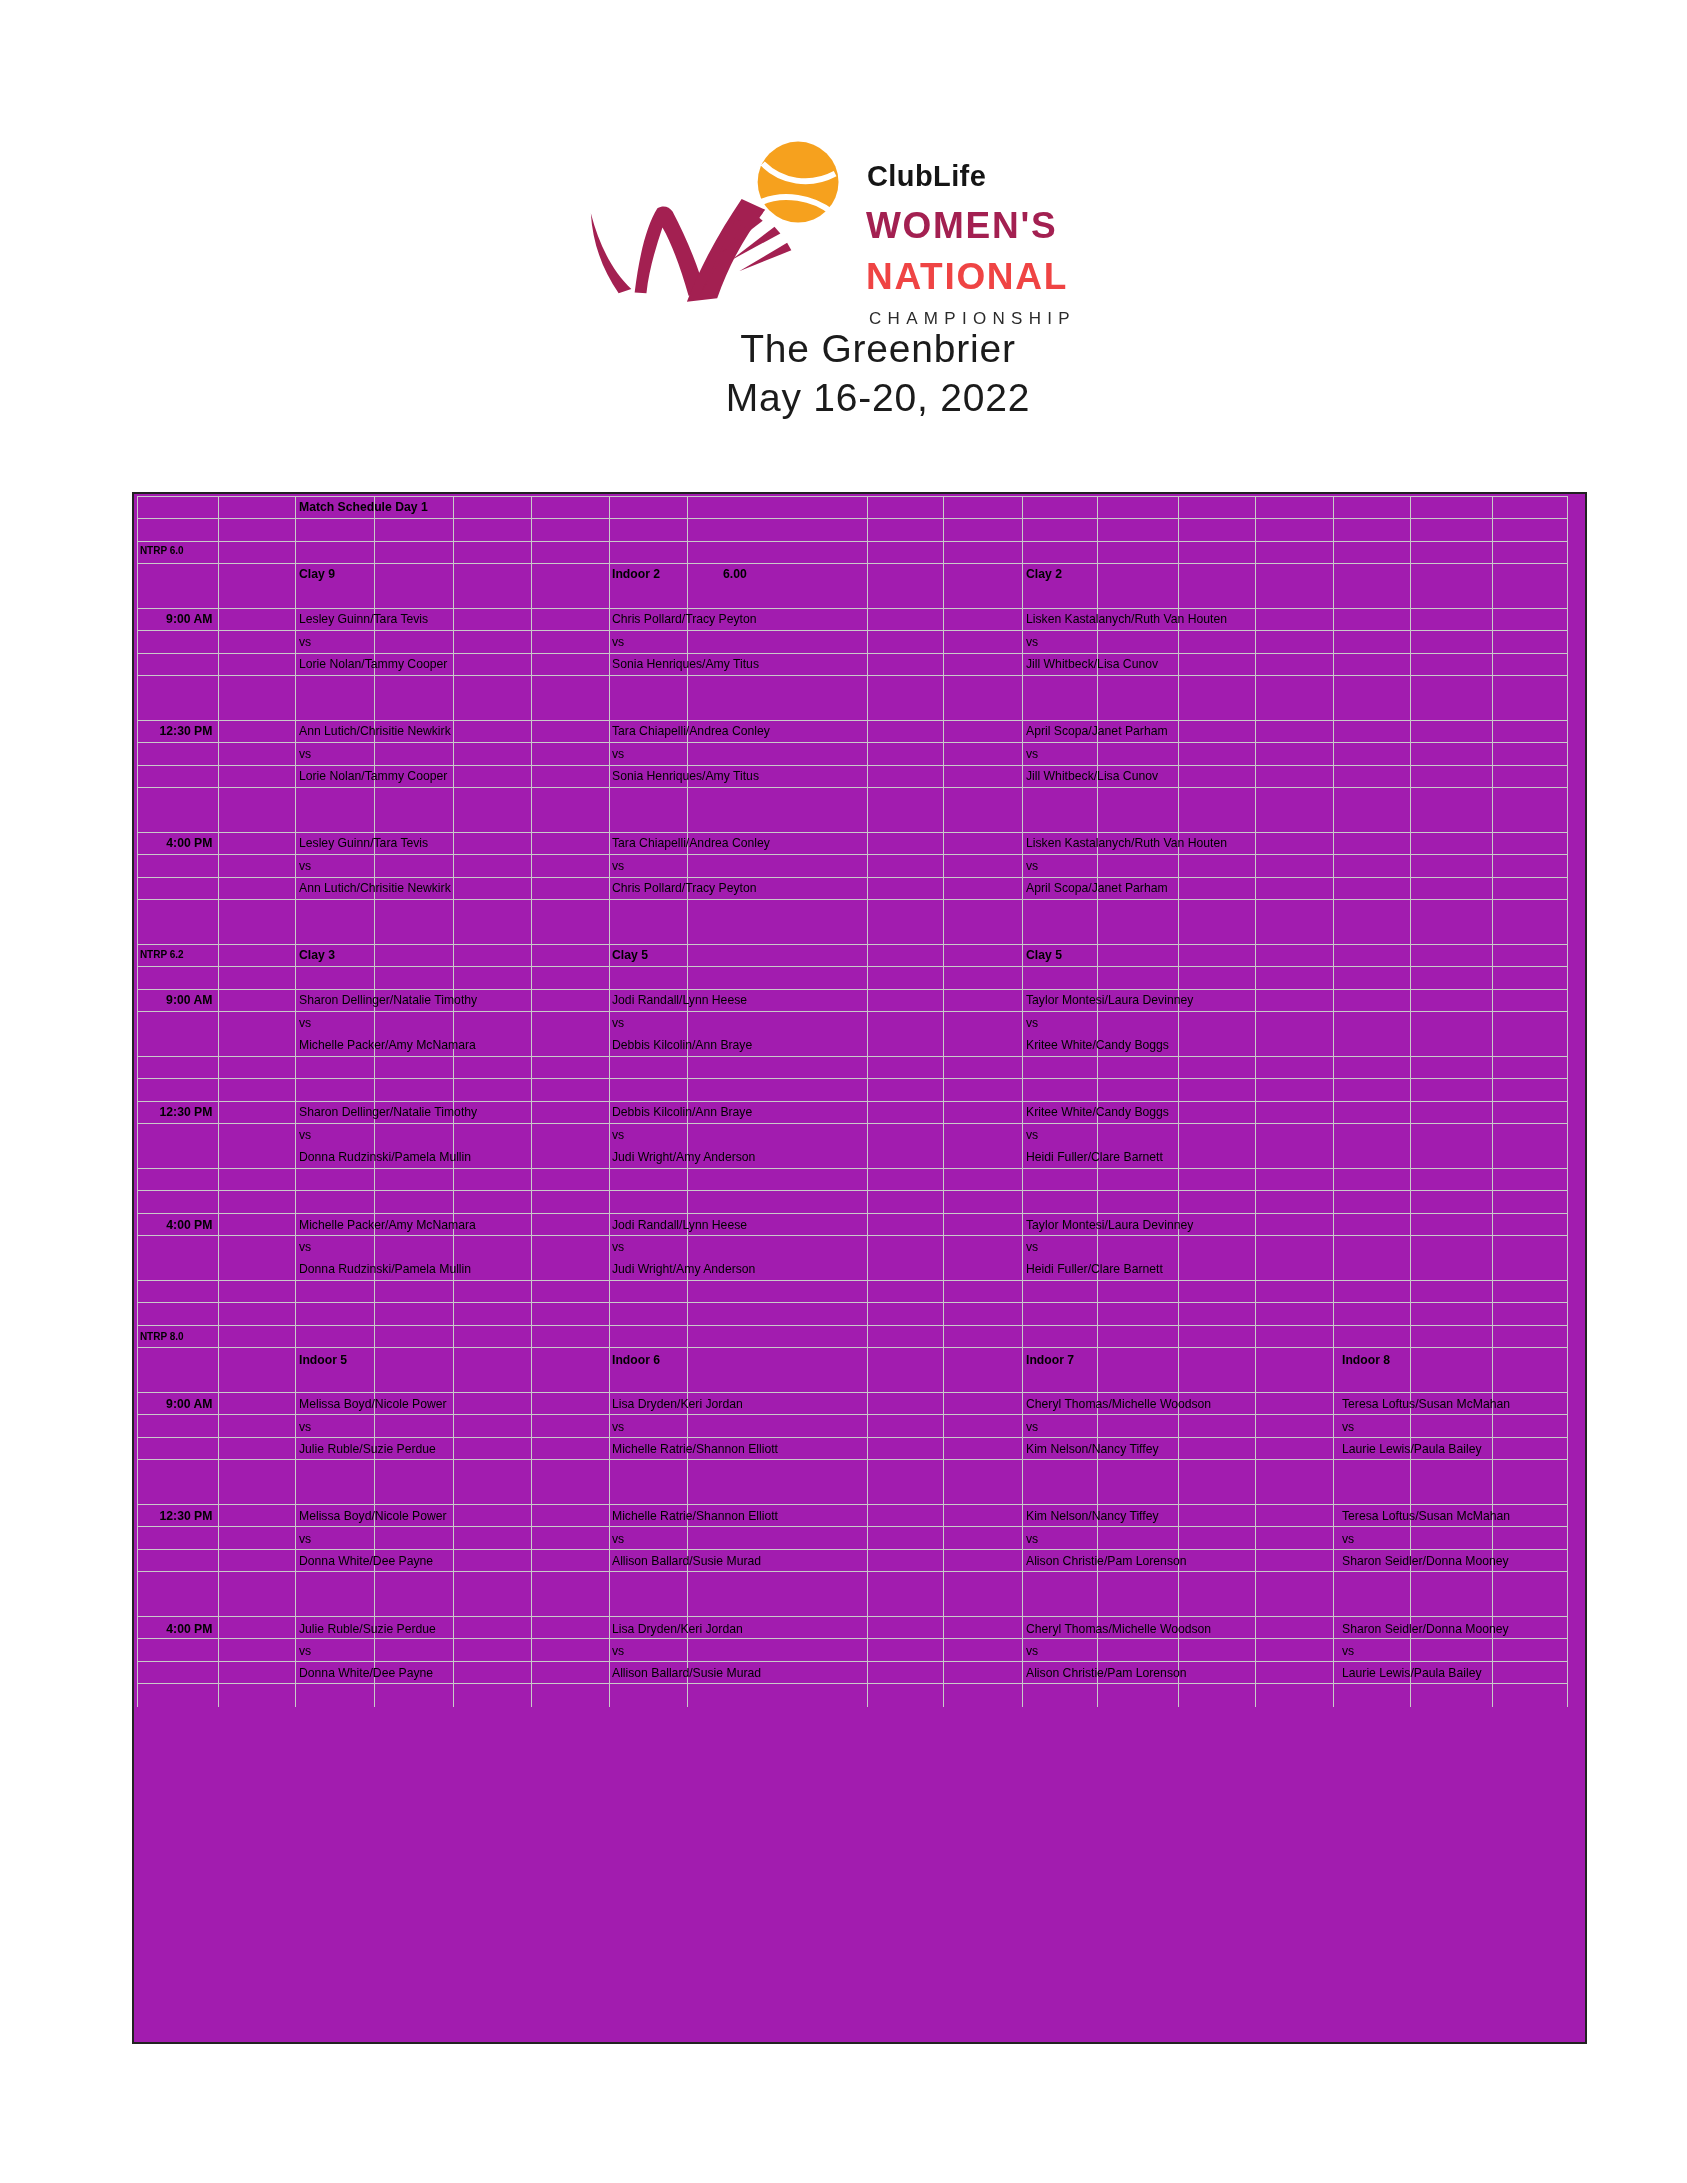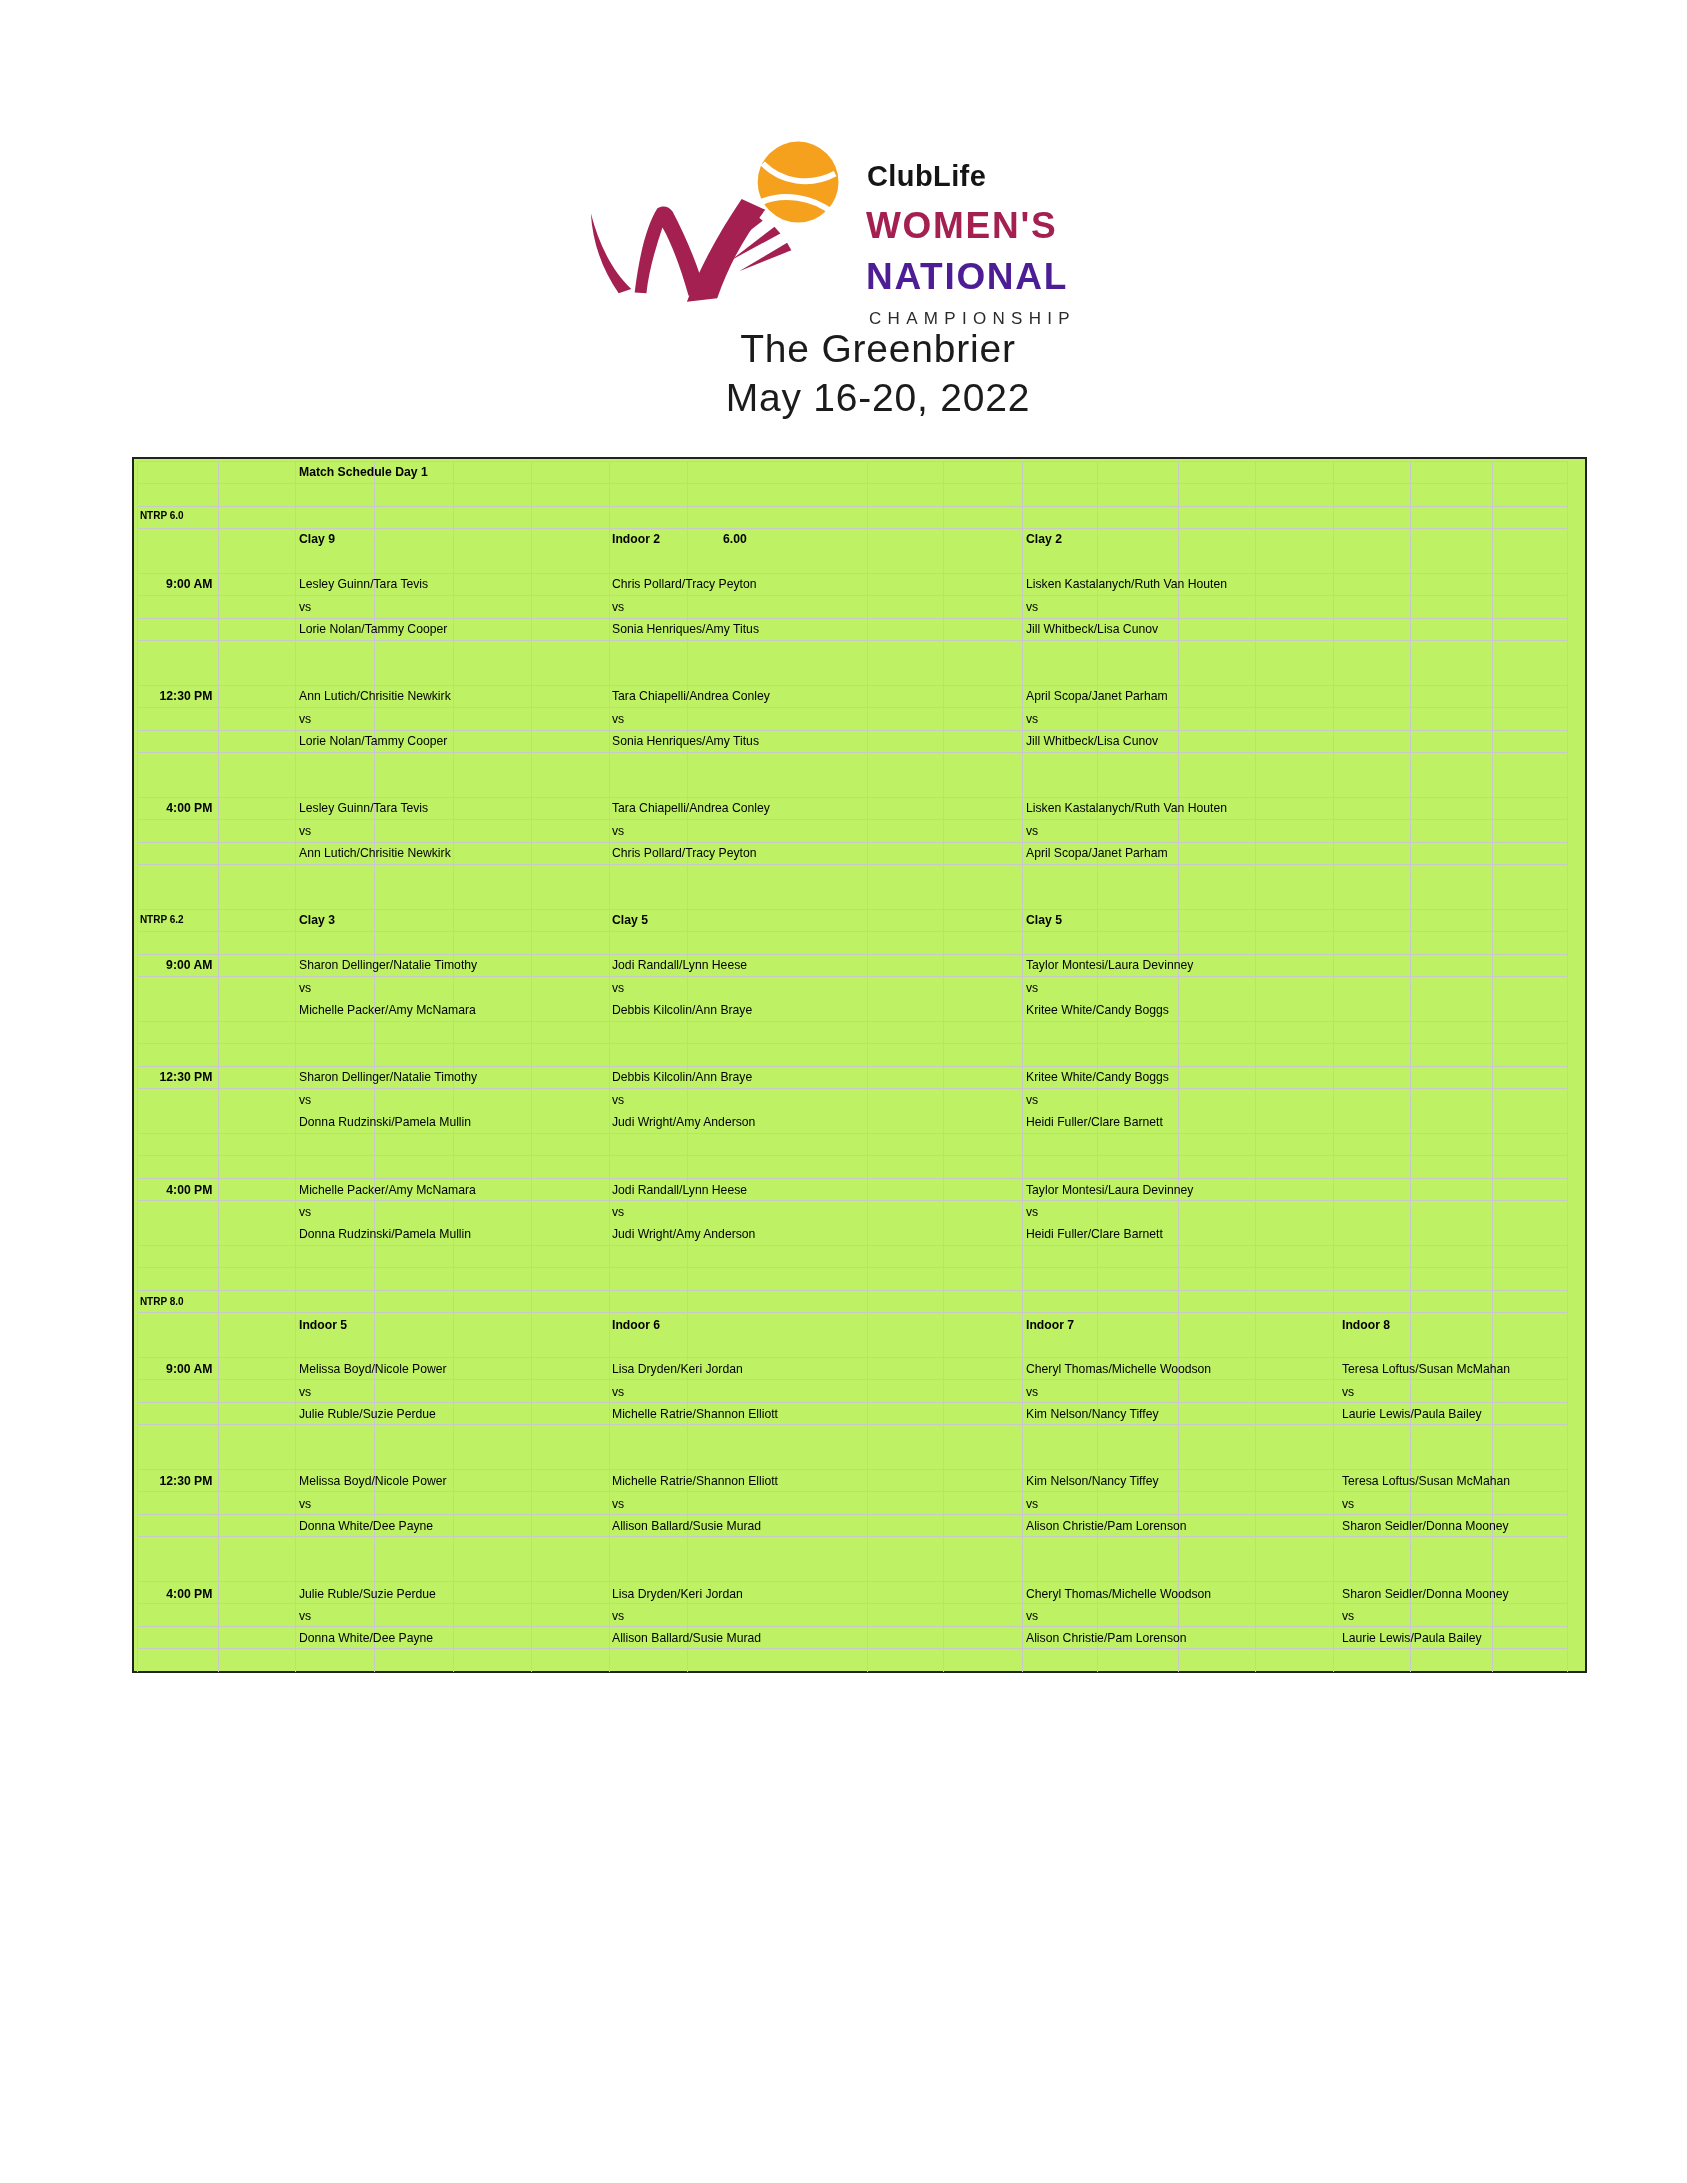--- a/index.html
+++ b/index.html
@@ -2,28 +2,28 @@
 <html style="font-size:13.5px"><head>
 <meta charset="utf-8">
 <style>
   html,body{margin:0;padding:0;background:#fff;}
   body{width:1687px;height:2183px;position:relative;font-family:"Liberation Sans",sans-serif;}
 
   
   .logo-mark{position:absolute;left:574px;top:127px;width:278px;height:228px;}
   .brand{position:absolute;left:867px;top:160px;font-size:29px;font-weight:800;color:#151515;letter-spacing:0.4px;}
   .womens{position:absolute;left:866px;top:205px;font-size:37px;font-weight:800;letter-spacing:1.7px;color:#A32051;}
-  .national{position:absolute;left:866px;top:256px;font-size:37px;font-weight:800;letter-spacing:1.7px;color:#4c1d95;}
+  .national{position:absolute;left:866px;top:256px;font-size:37px;font-weight:800;letter-spacing:1.7px;color:#ef4444;}
   .championship{position:absolute;left:869px;top:309px;font-size:17px;font-weight:500;letter-spacing:6.3px;color:#2b2b2b;}
   .venue,.dates{position:absolute;left:456px;width:844px;text-align:center;color:#1b1b1b;font-weight:400;}
   .venue{top:327px;font-size:39px;letter-spacing:0.8px;}
   .dates{top:376px;font-size:39px;letter-spacing:0.8px;}
 
   
-  .sheet{position:absolute;left:132px;top:457px;width:1455px;height:1216px;border:2.5px solid #222;box-sizing:border-box;background:#bef264;}
+  .sheet{position:absolute;left:132px;top:492px;width:1455px;height:1552px;border:2.5px solid #222;box-sizing:border-box;background:#a21caf;}
   .hgrid{position:absolute;left:3.4px;top:1.7px;width:1430px;height:1212px;
          background:repeating-linear-gradient(to bottom,#c9c9c9 0,#c9c9c9 0.8px,transparent 0.8px,transparent 22.4px);}
   .vl{position:absolute;top:1.7px;height:1211px;width:0.8px;background:#c9c9c9;}
   .cell{position:absolute;height:23px;line-height:22.4px;font-size:12.2px;color:#000;white-space:nowrap;}
   .b{font-weight:700;}
   .time{left:3.4px;width:75px;text-align:right;font-weight:700;font-size:12.2px;}
   .ntrp{left:5.9px;font-weight:700;font-size:10px;}
   .cA{left:165px;}  .cB{left:478px;}  .cC{left:892px;}  .cD{left:1208px;}
   .rating{left:589px;width:142px;font-weight:700;}
 </style>

